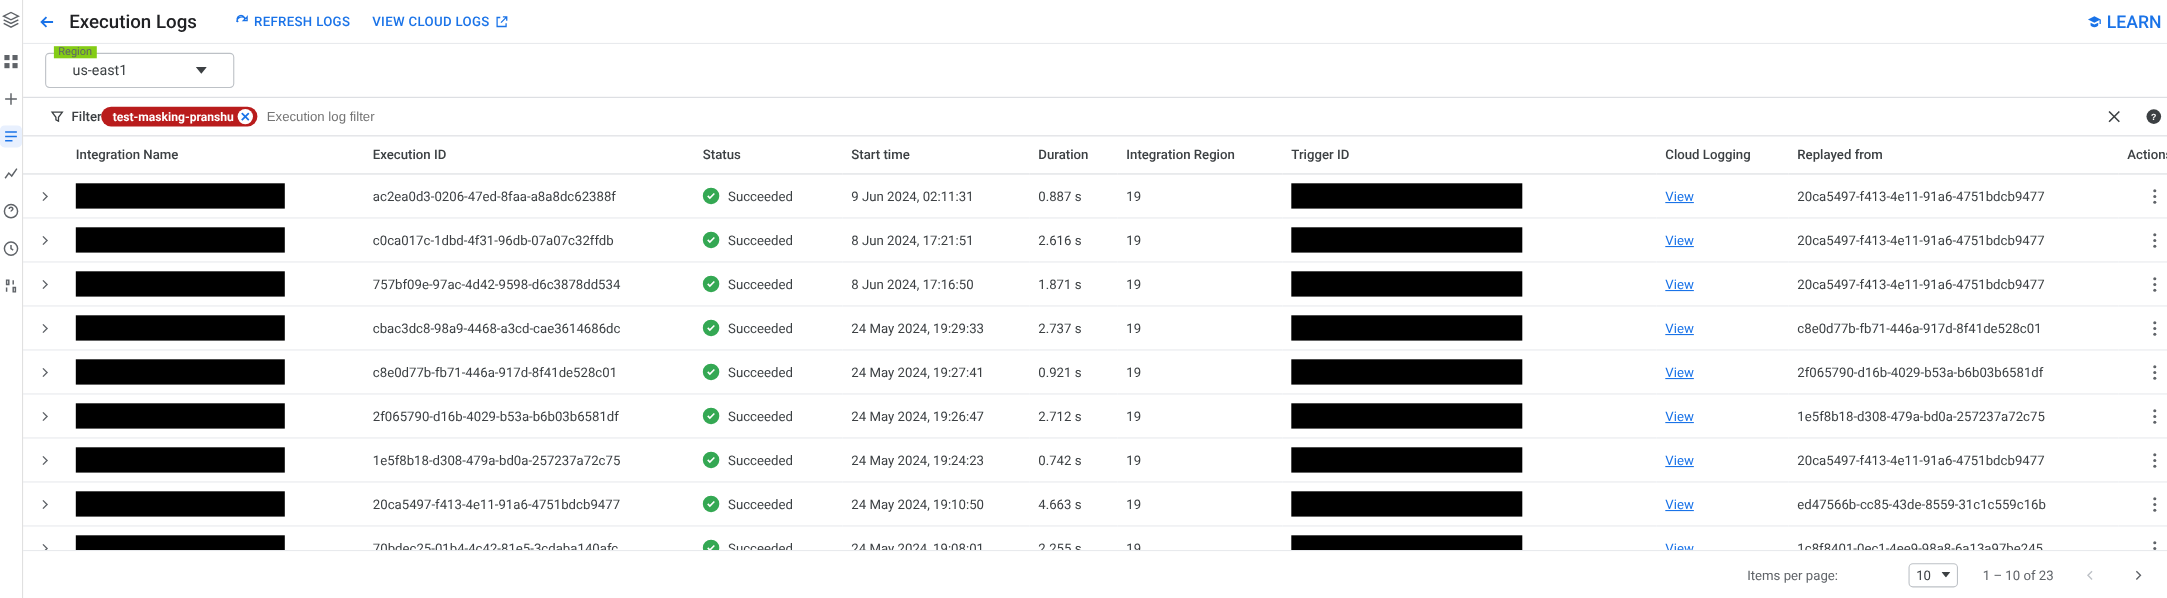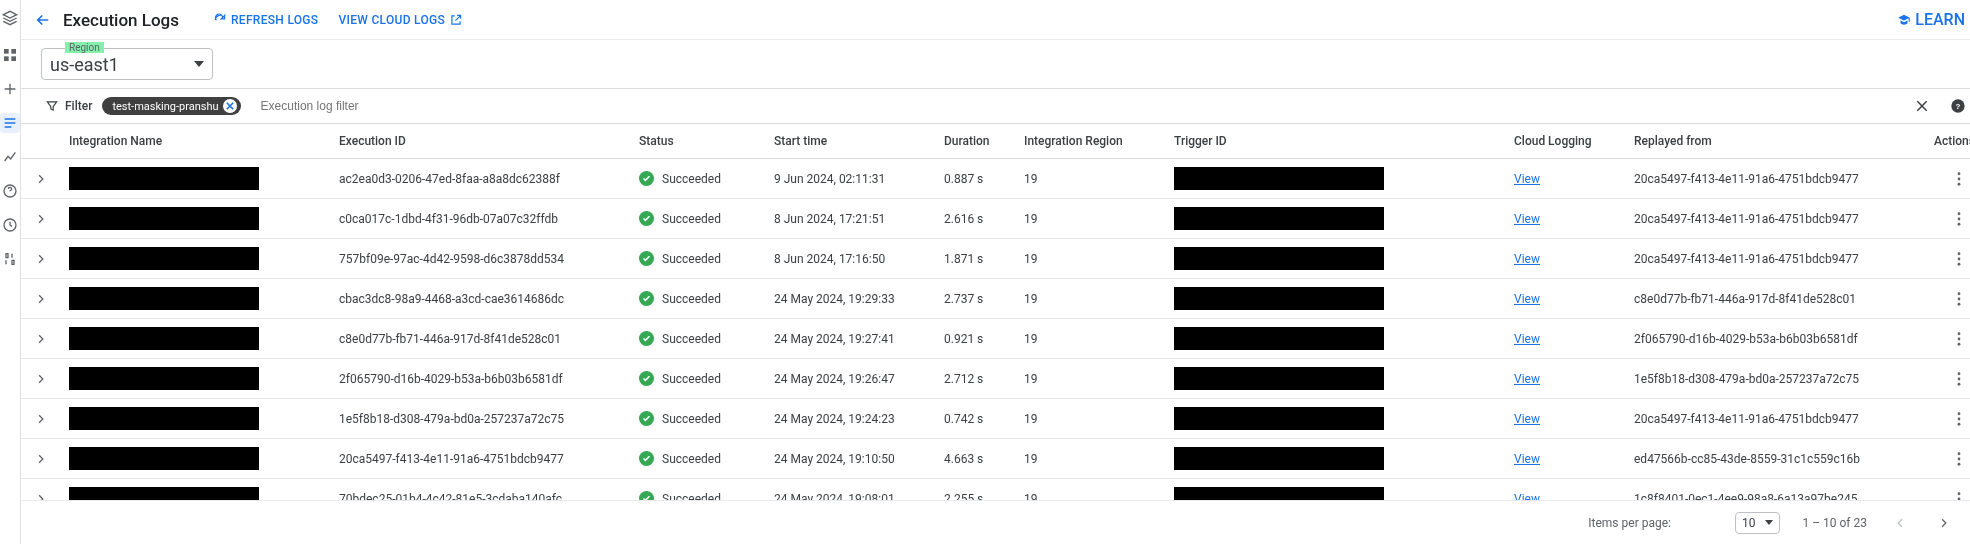--- a/index.html
+++ b/index.html
@@ -21,30 +21,30 @@
   .title { font-size:17px; font-weight:500; color:#202124; margin-left:6px; margin-right:24px; }
   .tbtn { display:flex; align-items:center; gap:4px; color:#1a73e8; font-size:12px; font-weight:500; text-transform:uppercase; letter-spacing:.3px; padding:6px 10px; cursor:pointer; }
   .tbtn svg { width:14px; height:14px; }
   .spacer { flex:1; }
   .learn { display:flex; align-items:center; gap:4px; color:#1a73e8; font-size:16px; font-weight:500; }
 
   
   .region-strip { height:48px; display:flex; align-items:center; padding:0 0 0 20px; border-bottom:1px solid #e8eaed; }
   .region-strip.nobottom { border-bottom:none; }
   .region-field { position:relative; width:172px; }
-  .region-label { position:absolute; top:-6px; left:24px; background:#86efac; padding:0 4px; font-size:10px; color:#5f6368; }
-  .region-select { width:100%; height:32px; border:1px solid #bdc1c6; border-radius:4px; display:flex; align-items:center; justify-content:space-between; padding:0 8px; font-size:18px; color:#3c4043; cursor:pointer; }
+  .region-label { position:absolute; top:-6px; left:8px; background:#84cc16; padding:0 4px; font-size:10px; color:#5f6368; }
+  .region-select { width:100%; height:32px; border:1px solid #bdc1c6; border-radius:4px; display:flex; align-items:center; justify-content:space-between; padding:0 24px; font-size:13px; color:#3c4043; cursor:pointer; }
   .region-select svg { width:10px; height:10px; }
 
   
   .filterbar { height:36px; display:flex; align-items:center; padding:0 12px 0 24px; border-bottom:1px solid #dadce0; border-top:1px solid #dadce0; }
-  .filterlabel { display:flex; align-items:center; gap:6px; font-size:12px; font-weight:500; color:#3c4043; margin-right:10px; }
-  .chip { display:inline-flex; align-items:center; background:#404040; color:#fff; font-size:11px; font-weight:400; border-radius:10px; padding:2px 4px 2px 10px; gap:4px; }
+  .filterlabel { display:flex; align-items:center; gap:6px; font-size:12px; font-weight:500; color:#3c4043; }
+  .chip { display:inline-flex; align-items:center; background:#b91c1c; color:#fff; font-size:11px; font-weight:700; border-radius:10px; padding:2px 4px 2px 10px; gap:4px; }
   .chip .x { width:14px; height:14px; background:#fff; color:#1a73e8; border-radius:50%; display:flex; align-items:center; justify-content:center; font-size:10px; cursor:pointer; line-height:1; }
-  .filterinput { border:none; outline:none; font-size:12px; color:#5f6368; margin-left:18px; width:200px; background:transparent; }
+  .filterinput { border:none; outline:none; font-size:12px; color:#5f6368; margin-left:6px; width:200px; background:transparent; }
   .fright { margin-left:auto; display:flex; align-items:center; gap:14px; }
   .ficon { width:22px; height:22px; display:flex; align-items:center; justify-content:center; color:#3c4043; cursor:pointer; }
 
   
   .tablewrap { flex:1; overflow:auto; }
   table { width:100%; border-collapse:collapse; table-layout:fixed; }
   th { text-align:left; font-size:12px; font-weight:500; color:#3c4043; padding:10px 8px 10px 8px; border-bottom:1px solid #dadce0; white-space:nowrap;margin-left:34px; }
   td { font-size:12px; color:#3c4043; padding:8px 8px; border-bottom:1px solid #e8eaed; white-space:nowrap; overflow:hidden; text-overflow:ellipsis; }
 
   .col-expand { width:40px; }

